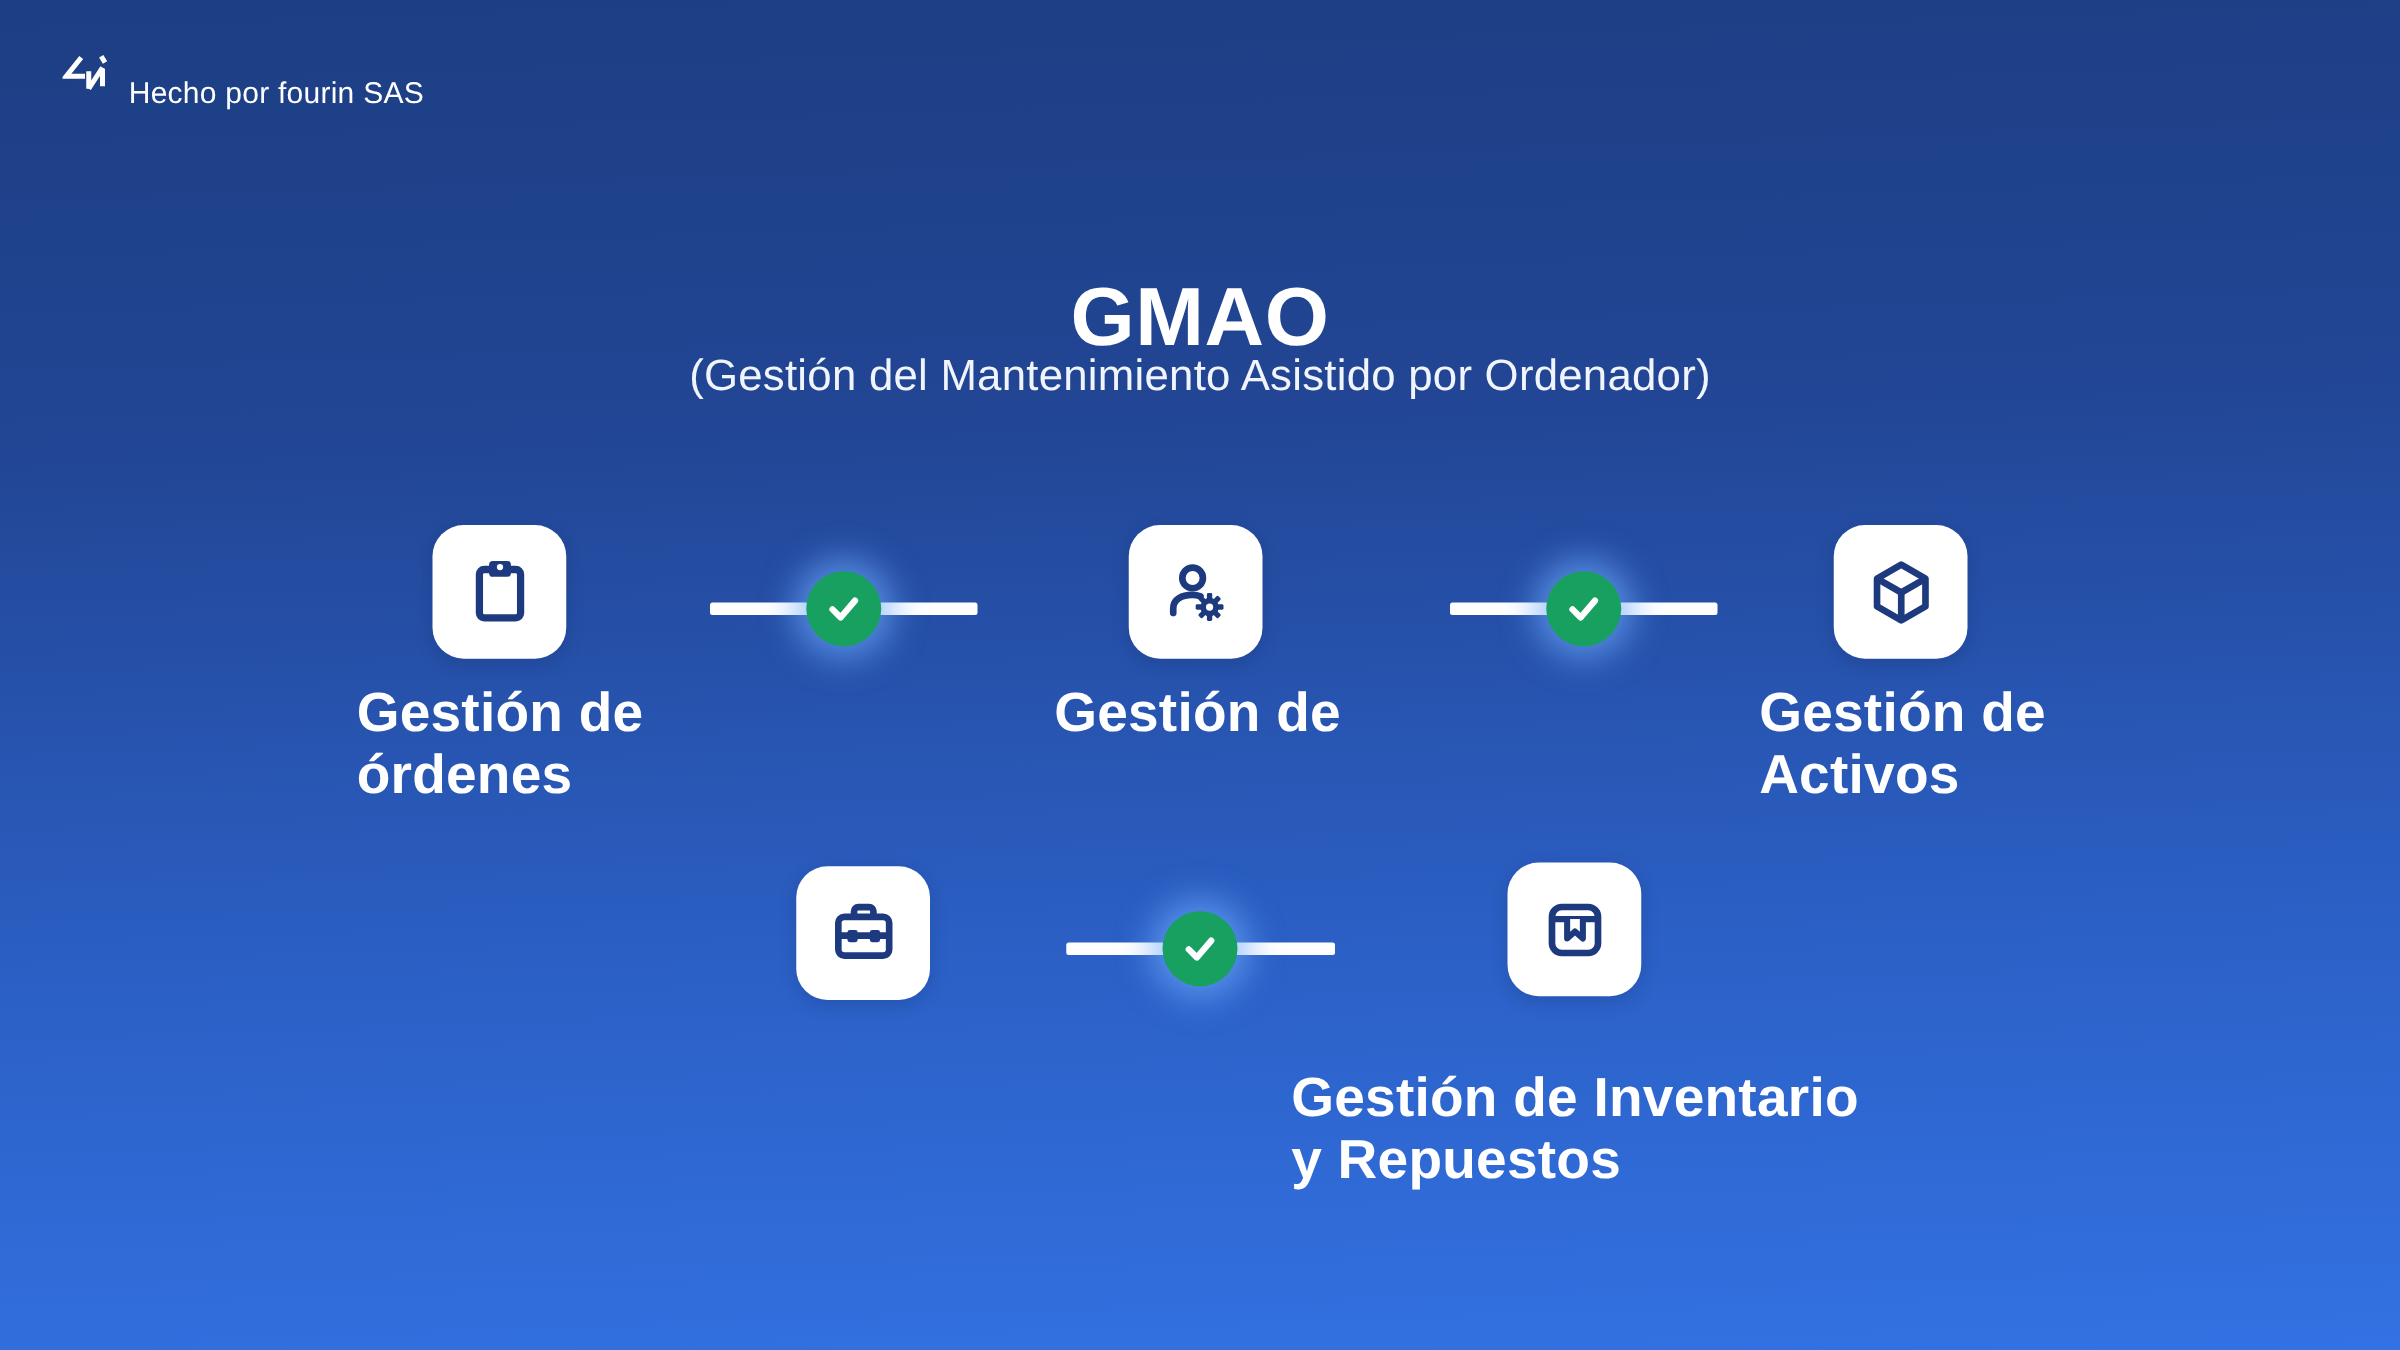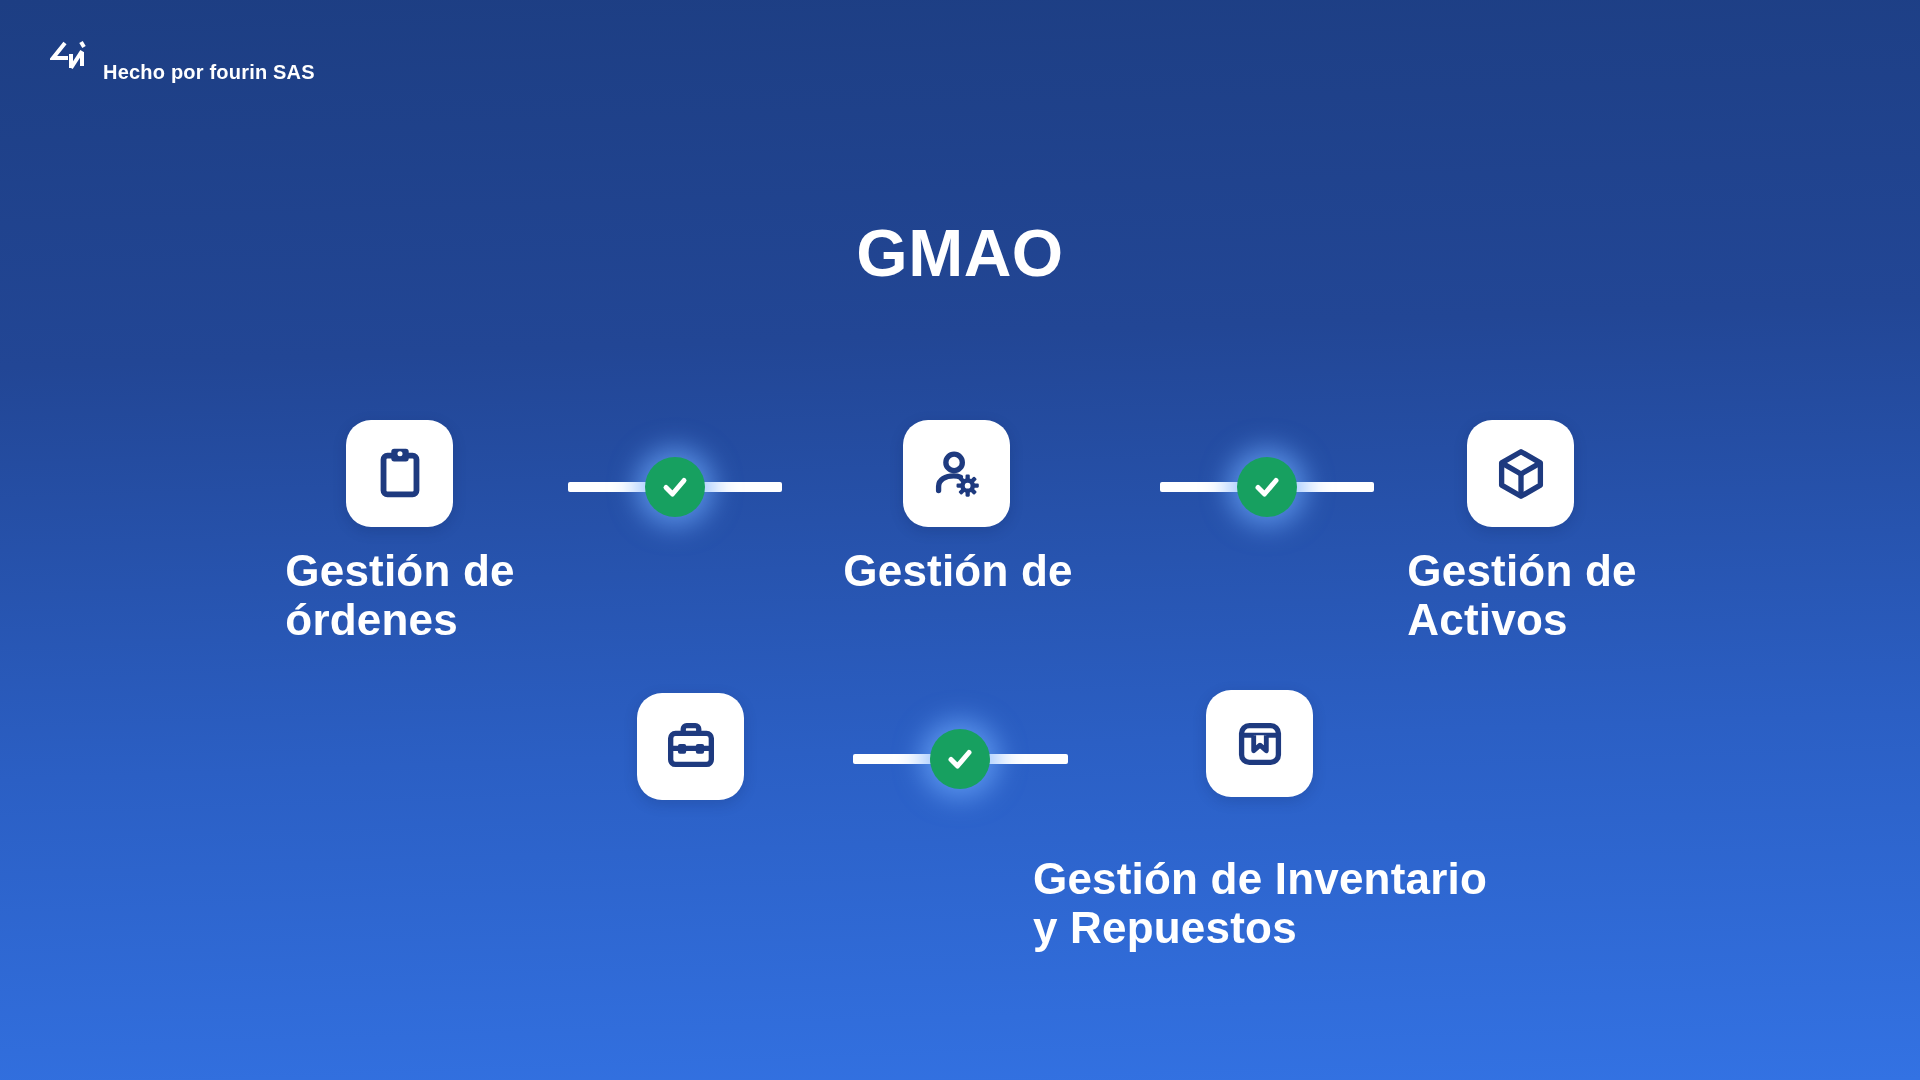--- a/index.html
+++ b/index.html
@@ -9,21 +9,21 @@
     position: relative;
   }
   .stage {
     position: absolute; inset: 0; width: 1920px; height: 1080px;
     background: linear-gradient(178deg, #1d3e83 0%, #224695 32%, #2b5fc4 68%, #3372e3 100%);
   }
 
   
   .brand { position: absolute; top: 38px; left: 50px; display: flex; align-items: center; gap: 13px; }
   .brand-logo { width: 40px; height: 42px; display: block; }
-  .brand-text { color: #ffffff; font-size: 20px; font-weight: 700; letter-spacing: 0.2px; margin-top: 23px; }
+  .brand-text { color: #ffffff; font-size: 24px; font-weight: 400; letter-spacing: 0.2px; margin-top: 23px; }
 
   
   .title {
     position: absolute; top: 196px; left: 0; width: 1920px;
     text-align: center; color: #ffffff; font-size: 66px; font-weight: 700;
     letter-spacing: 0.5px; line-height: 1; margin-top: 24px;
   }
   .subtitle {
     position: absolute; top: 280px; left: 0; width: 1920px;
     text-align: center; color: #f0f4fc; font-size: 35px; font-weight: 400;
@@ -64,20 +64,21 @@
       <path d="M15 3 L3 18 H18"></path>
       <path d="M21 28 V14"></path>
       <path d="M21 28 L32 11"></path>
       <path d="M32 26 V12"></path>
       <path d="M31 2 L34 7"></path>
     </svg>
     <span class="brand-text">Hecho por fourin SAS</span>
   </div>
 
   <div class="title">GMAO</div>
+  <div class="subtitle">(Gestión del Mantenimiento Asistido por Ordenador)</div>
 
   <div class="tile" style="left:346px; top:420px;">
     <svg viewBox="0 0 64 64">
       <rect x="15" y="13" width="34" height="40" rx="4" fill="none" stroke="#1e3a7f" stroke-width="6"></rect>
       <rect x="23" y="6" width="18" height="13" rx="3" fill="#1e3a7f"></rect>
       <circle cx="32" cy="11" r="2.6" fill="#ffffff"></circle>
     </svg>
   </div>
   <div class="node-label" style="left:400px; top:546px;">
     <div>Gestión de</div>

